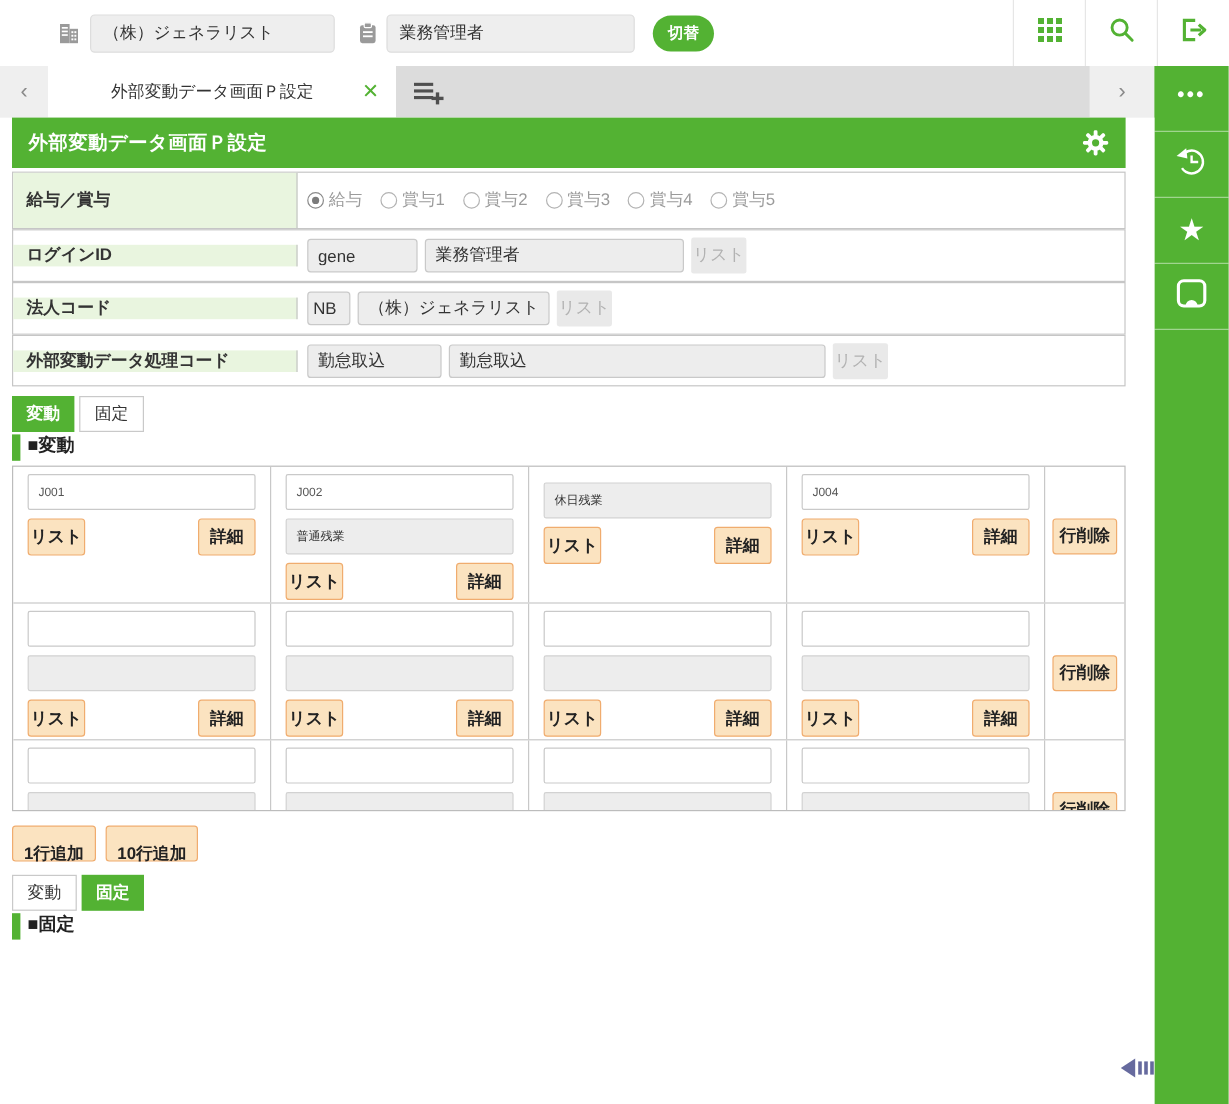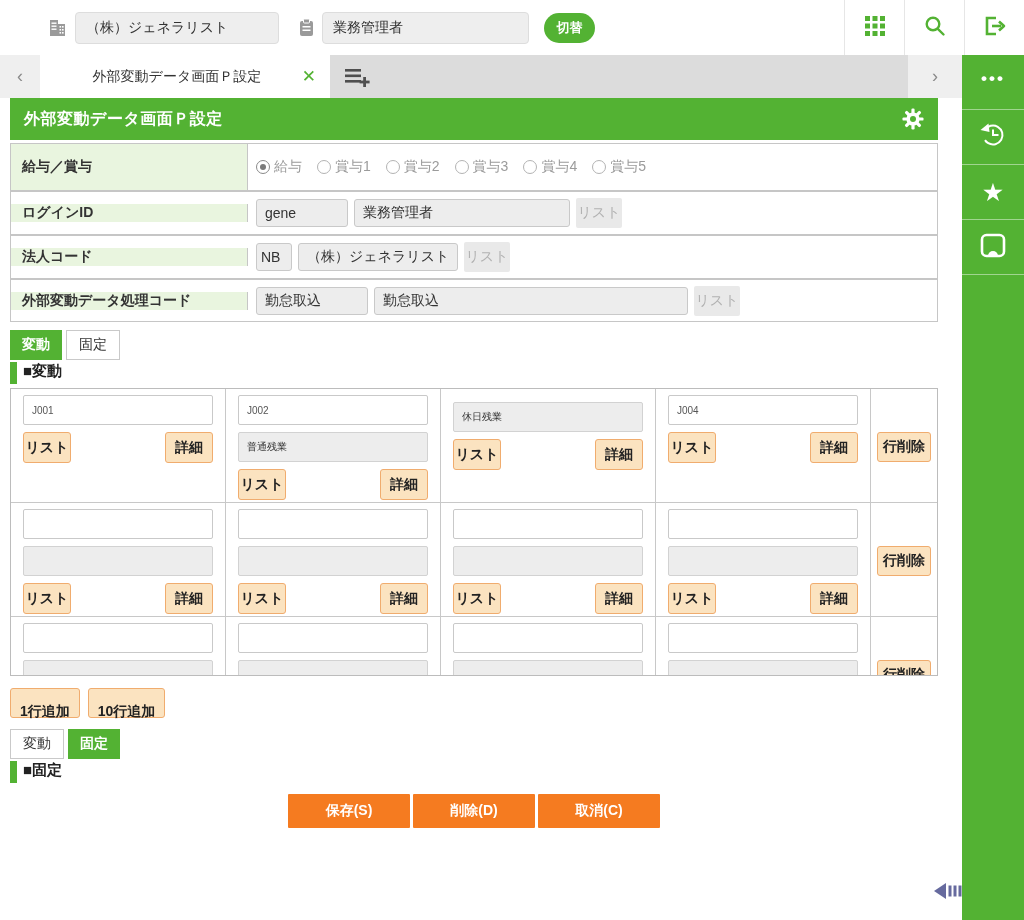--- a/index.html
+++ b/index.html
@@ -436,25 +436,20 @@
 
       <div class="tabs" style="margin-top:11px">
         <div class="tab idle">変動</div>
         <div class="tab active">固定</div>
       </div>
       <div class="sect">
         <span class="bar"></span>
         <span class="st">■固定</span>
       </div>
 
-      <div class="actions">
-        <button class="btn-orange">保存(S)</button>
-        <button class="btn-orange">削除(D)</button>
-        <button class="btn-orange">取消(C)</button>
-      </div>
 
     </div>
 
     <span class="back-arrow">
       <svg width="28" height="18" viewBox="0 0 28 18">
           <g fill="#666a9e">
             <polygon points="0,9 12,1 12,17"></polygon>
             <rect x="14.5" y="3.5" width="3" height="11"></rect>
             <rect x="19.5" y="3.5" width="3" height="11"></rect>
             <rect x="24.5" y="3.5" width="3" height="11"></rect>

